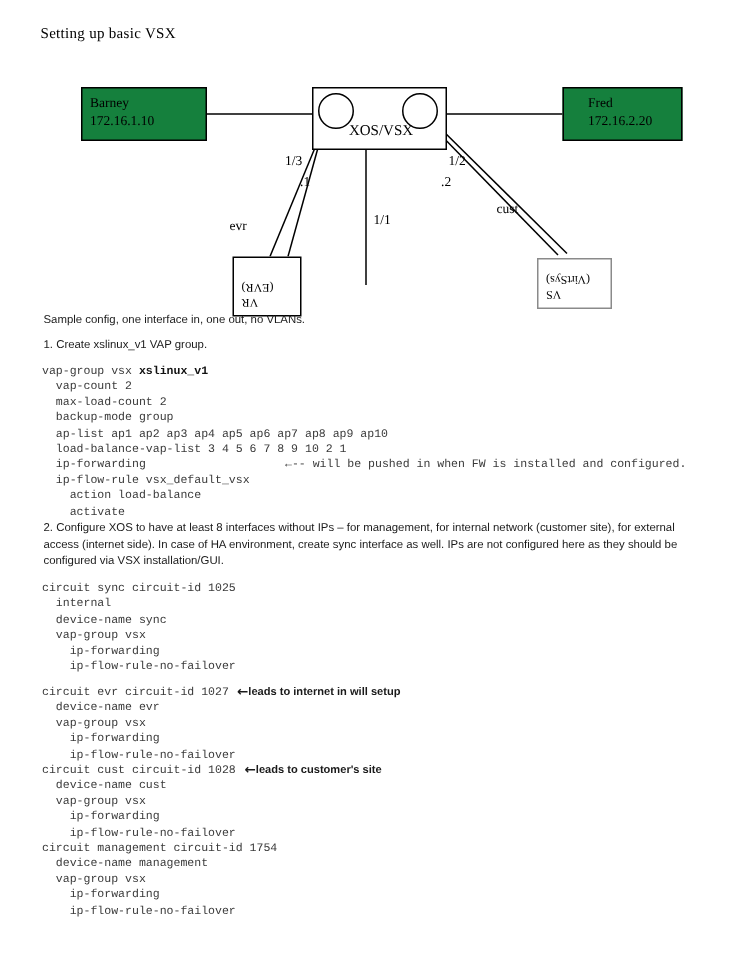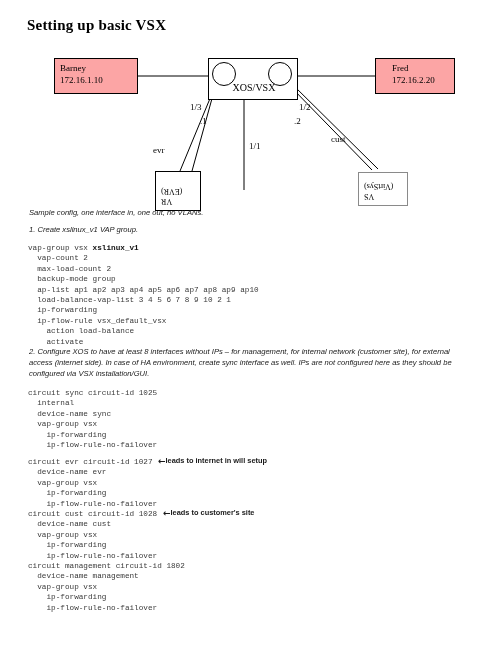--- a/index.html
+++ b/index.html
@@ -19,38 +19,38 @@
     position: relative;
     width: 502px;
     height: 649px;
   }
   
   .doc-title {
     position: absolute;
     left: 27px;
     top: 17px;
     font-family: "Liberation Serif", serif;
-    font-weight: bold;
-    font-size: 15px;
+    font-weight: normal;
+    font-size: 10px;
     letter-spacing: 0.2px;
     white-space: nowrap;
   }
   
   .diagram {
     position: absolute;
     left: 0;
     top: 40px;
     width: 502px;
     height: 150px;
   }
   .node-box {
     position: absolute;
     box-sizing: border-box;
     border: 1px solid #000;
-    background: #fca5a5;
+    background: #15803d;
     font-family: "Liberation Serif", serif;
     font-size: 9px;
     line-height: 11.5px;
     padding: 4px 5px;
   }
   .node-box .l1, .node-box .l2 { display: block; white-space: nowrap; }
 
   #barney-box { left: 54px; top: 18px; width: 84px; height: 36px; }
   #fred-box   { left: 375px; top: 18px; width: 80px; height: 36px; padding-left: 16px; }
 
@@ -119,21 +119,20 @@
 
   .diagram svg { position: absolute; left: 0; top: 0; }
 
   
   .body-text {
     position: absolute;
     font-family: "Liberation Sans", sans-serif;
     font-size: 7.6px;
     line-height: 11px;
     color: #1a1a1a;
-    font-style: italic;
   }
   #para-sample { left: 29px; top: 207px; }
   #para-step1  { left: 29px; top: 224px; }
   #para-step2  { left: 29px; top: 346px; width: 446px; }
 
   .code {
     position: absolute;
     font-family: "Liberation Mono", monospace;
     font-size: 7.7px;
     line-height: 10.4px;
@@ -238,20 +237,21 @@
   <div class="code" id="code-vapgroup"><span>vap-group vsx </span><b>xslinux_v1</b>
 <span id="vap-group-body">  vap-count 2
   max-load-count 2
   backup-mode group
   ap-list ap1 ap2 ap3 ap4 ap5 ap6 ap7 ap8 ap9 ap10
   load-balance-vap-list 3 4 5 6 7 8 9 10 2 1
   ip-forwarding
   ip-flow-rule vsx_default_vsx
     action load-balance
     activate</span></div>
+  <div class="note" id="note-vapgroup">←-- will be pushed in when FW is installed and configured.</div>
 
   <div class="body-text" id="para-step2">2. Configure XOS to have at least 8 interfaces without IPs – for management, for internal network (customer site), for external access (internet side). In case of HA environment, create sync interface as well. IPs are not configured here as they should be configured via VSX installation/GUI.</div>
 
   <div class="code" id="code-sync">circuit sync circuit-id 1025
   internal
   device-name sync
   vap-group vsx
     ip-forwarding
     ip-flow-rule-no-failover</div>
 
@@ -262,19 +262,19 @@
     ip-flow-rule-no-failover</div>
   <div class="note" id="note-evr"><span class="arrow-glyph">←</span><span>leads to internet in will setup</span></div>
 
   <div class="code" id="code-cust">circuit cust circuit-id 1028
   device-name cust
   vap-group vsx
     ip-forwarding
     ip-flow-rule-no-failover</div>
   <div class="note" id="note-cust"><span class="arrow-glyph">←</span><span>leads to customer's site</span></div>
 
-  <div class="code" id="code-mgmt">circuit management circuit-id 1802
+  <div class="code" id="code-mgmt">circuit management circuit-id 1754
   device-name management
   vap-group vsx
     ip-forwarding
     ip-flow-rule-no-failover</div>
 
 </div>
 
 </body></html>

